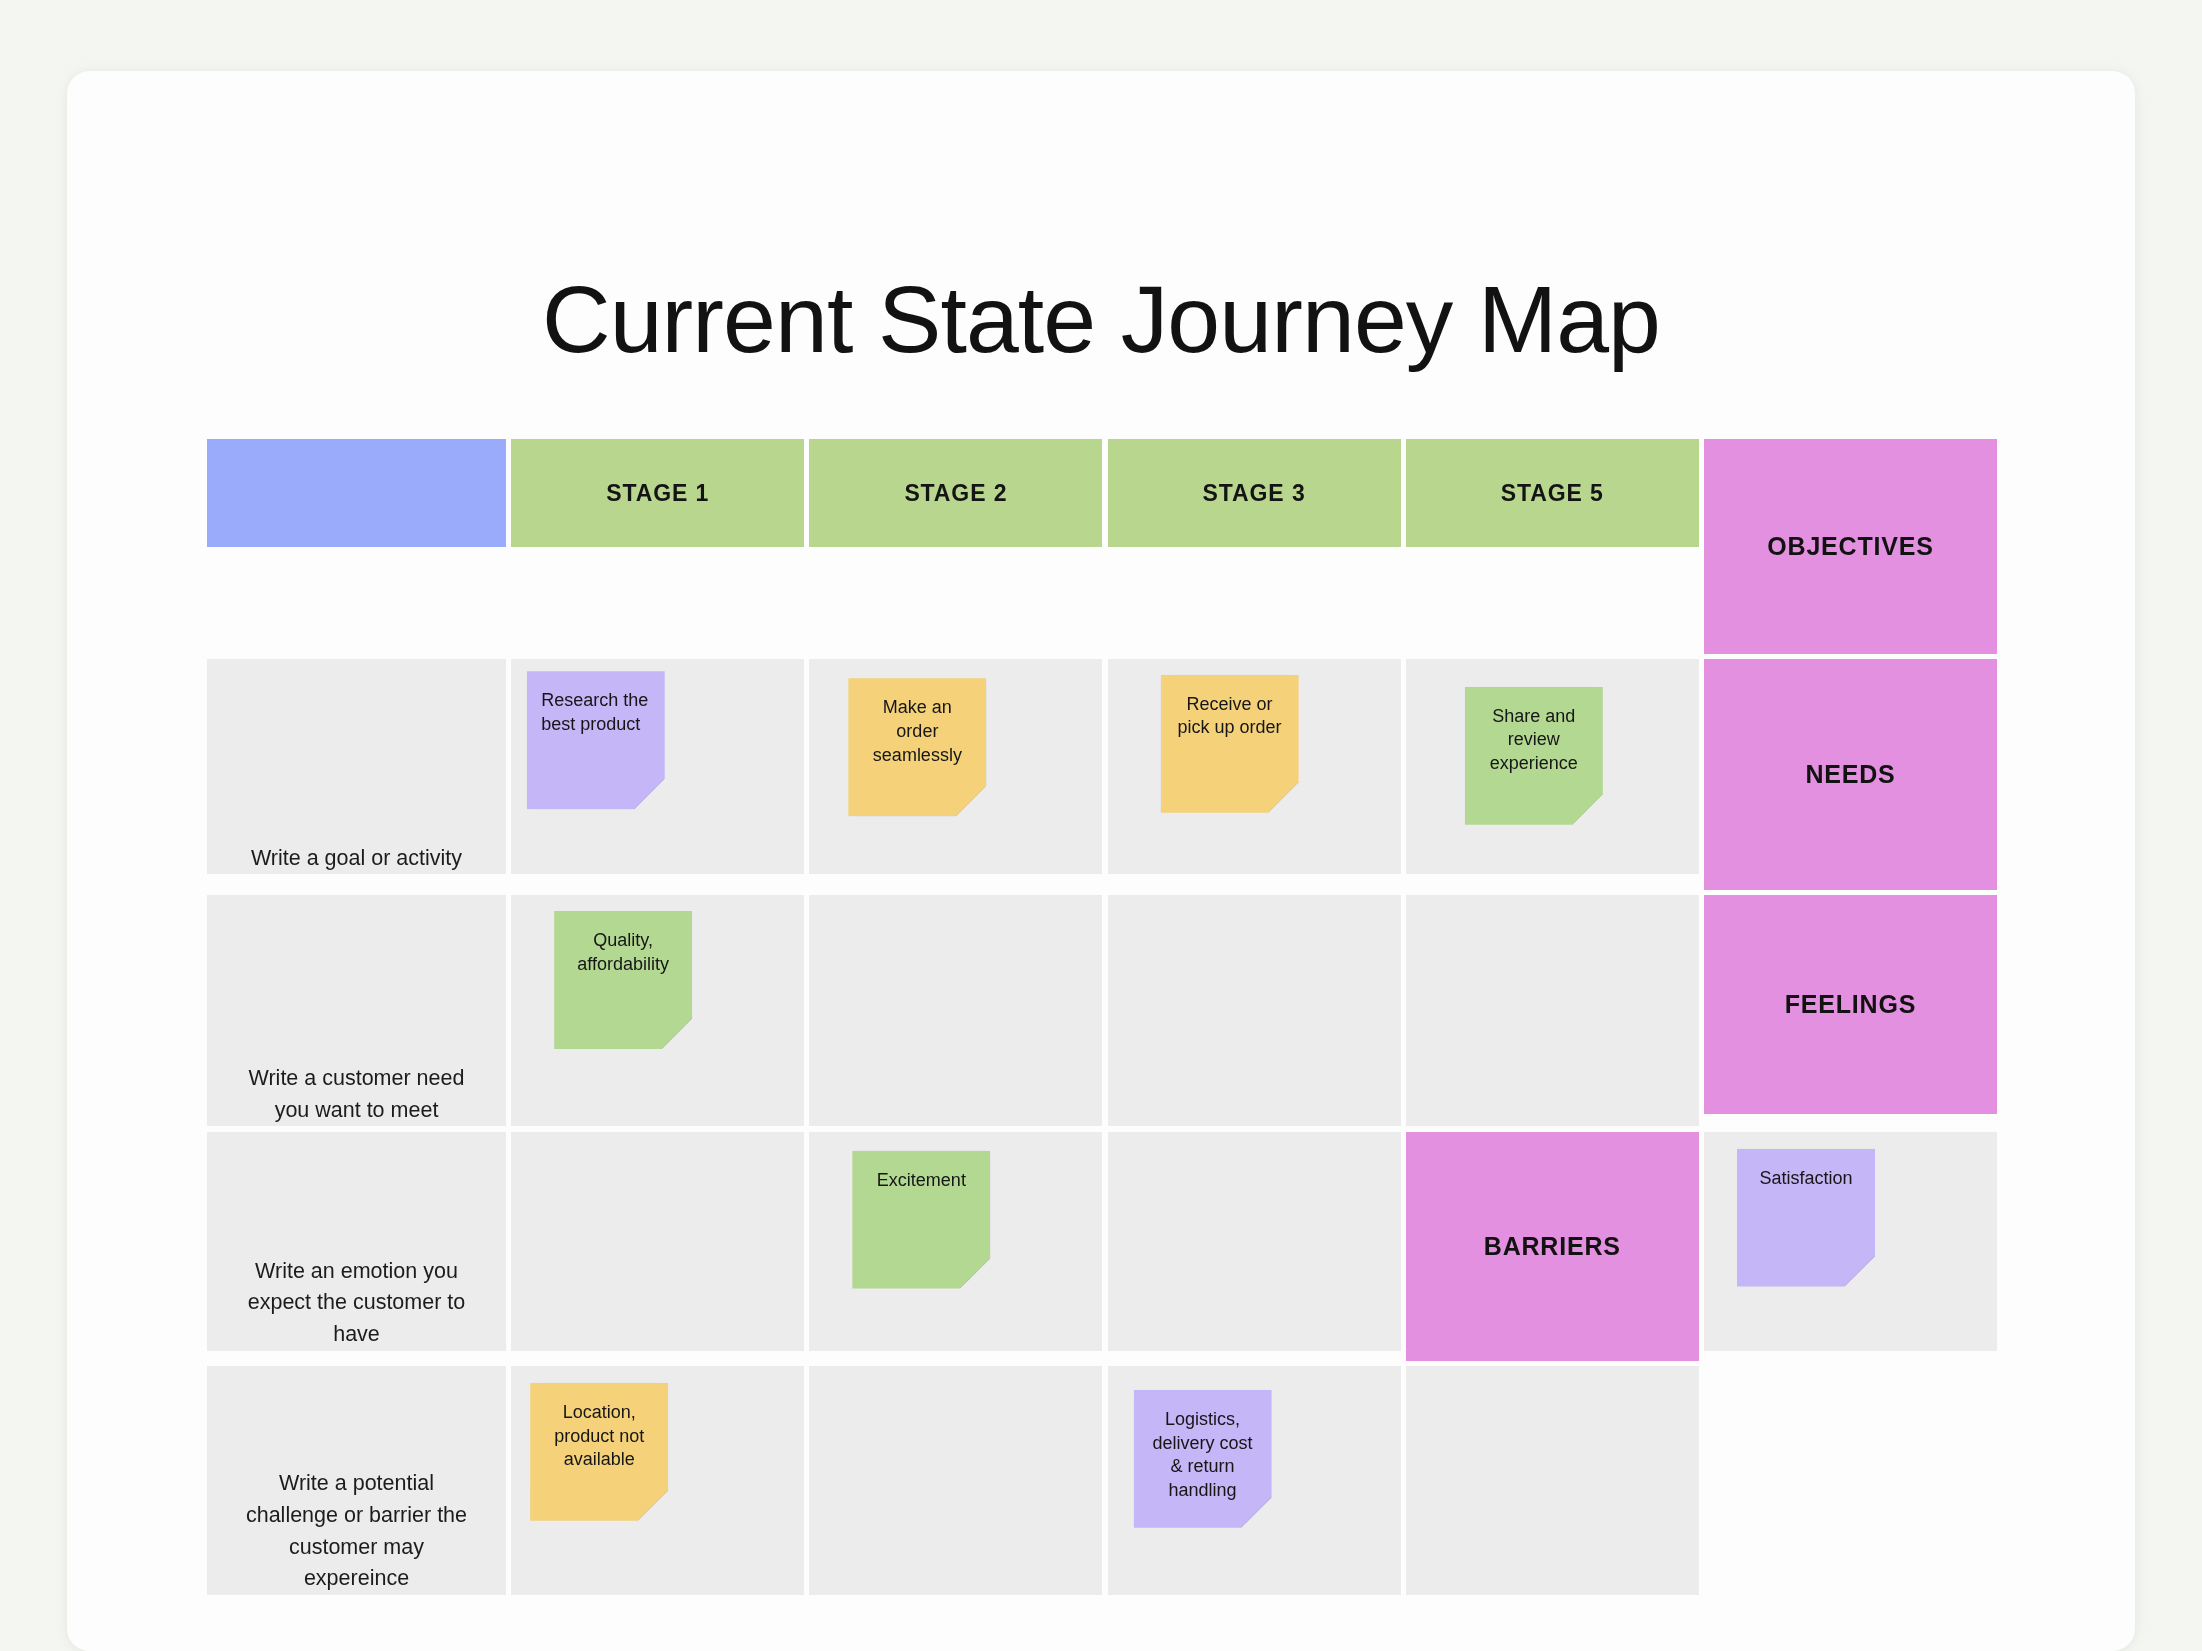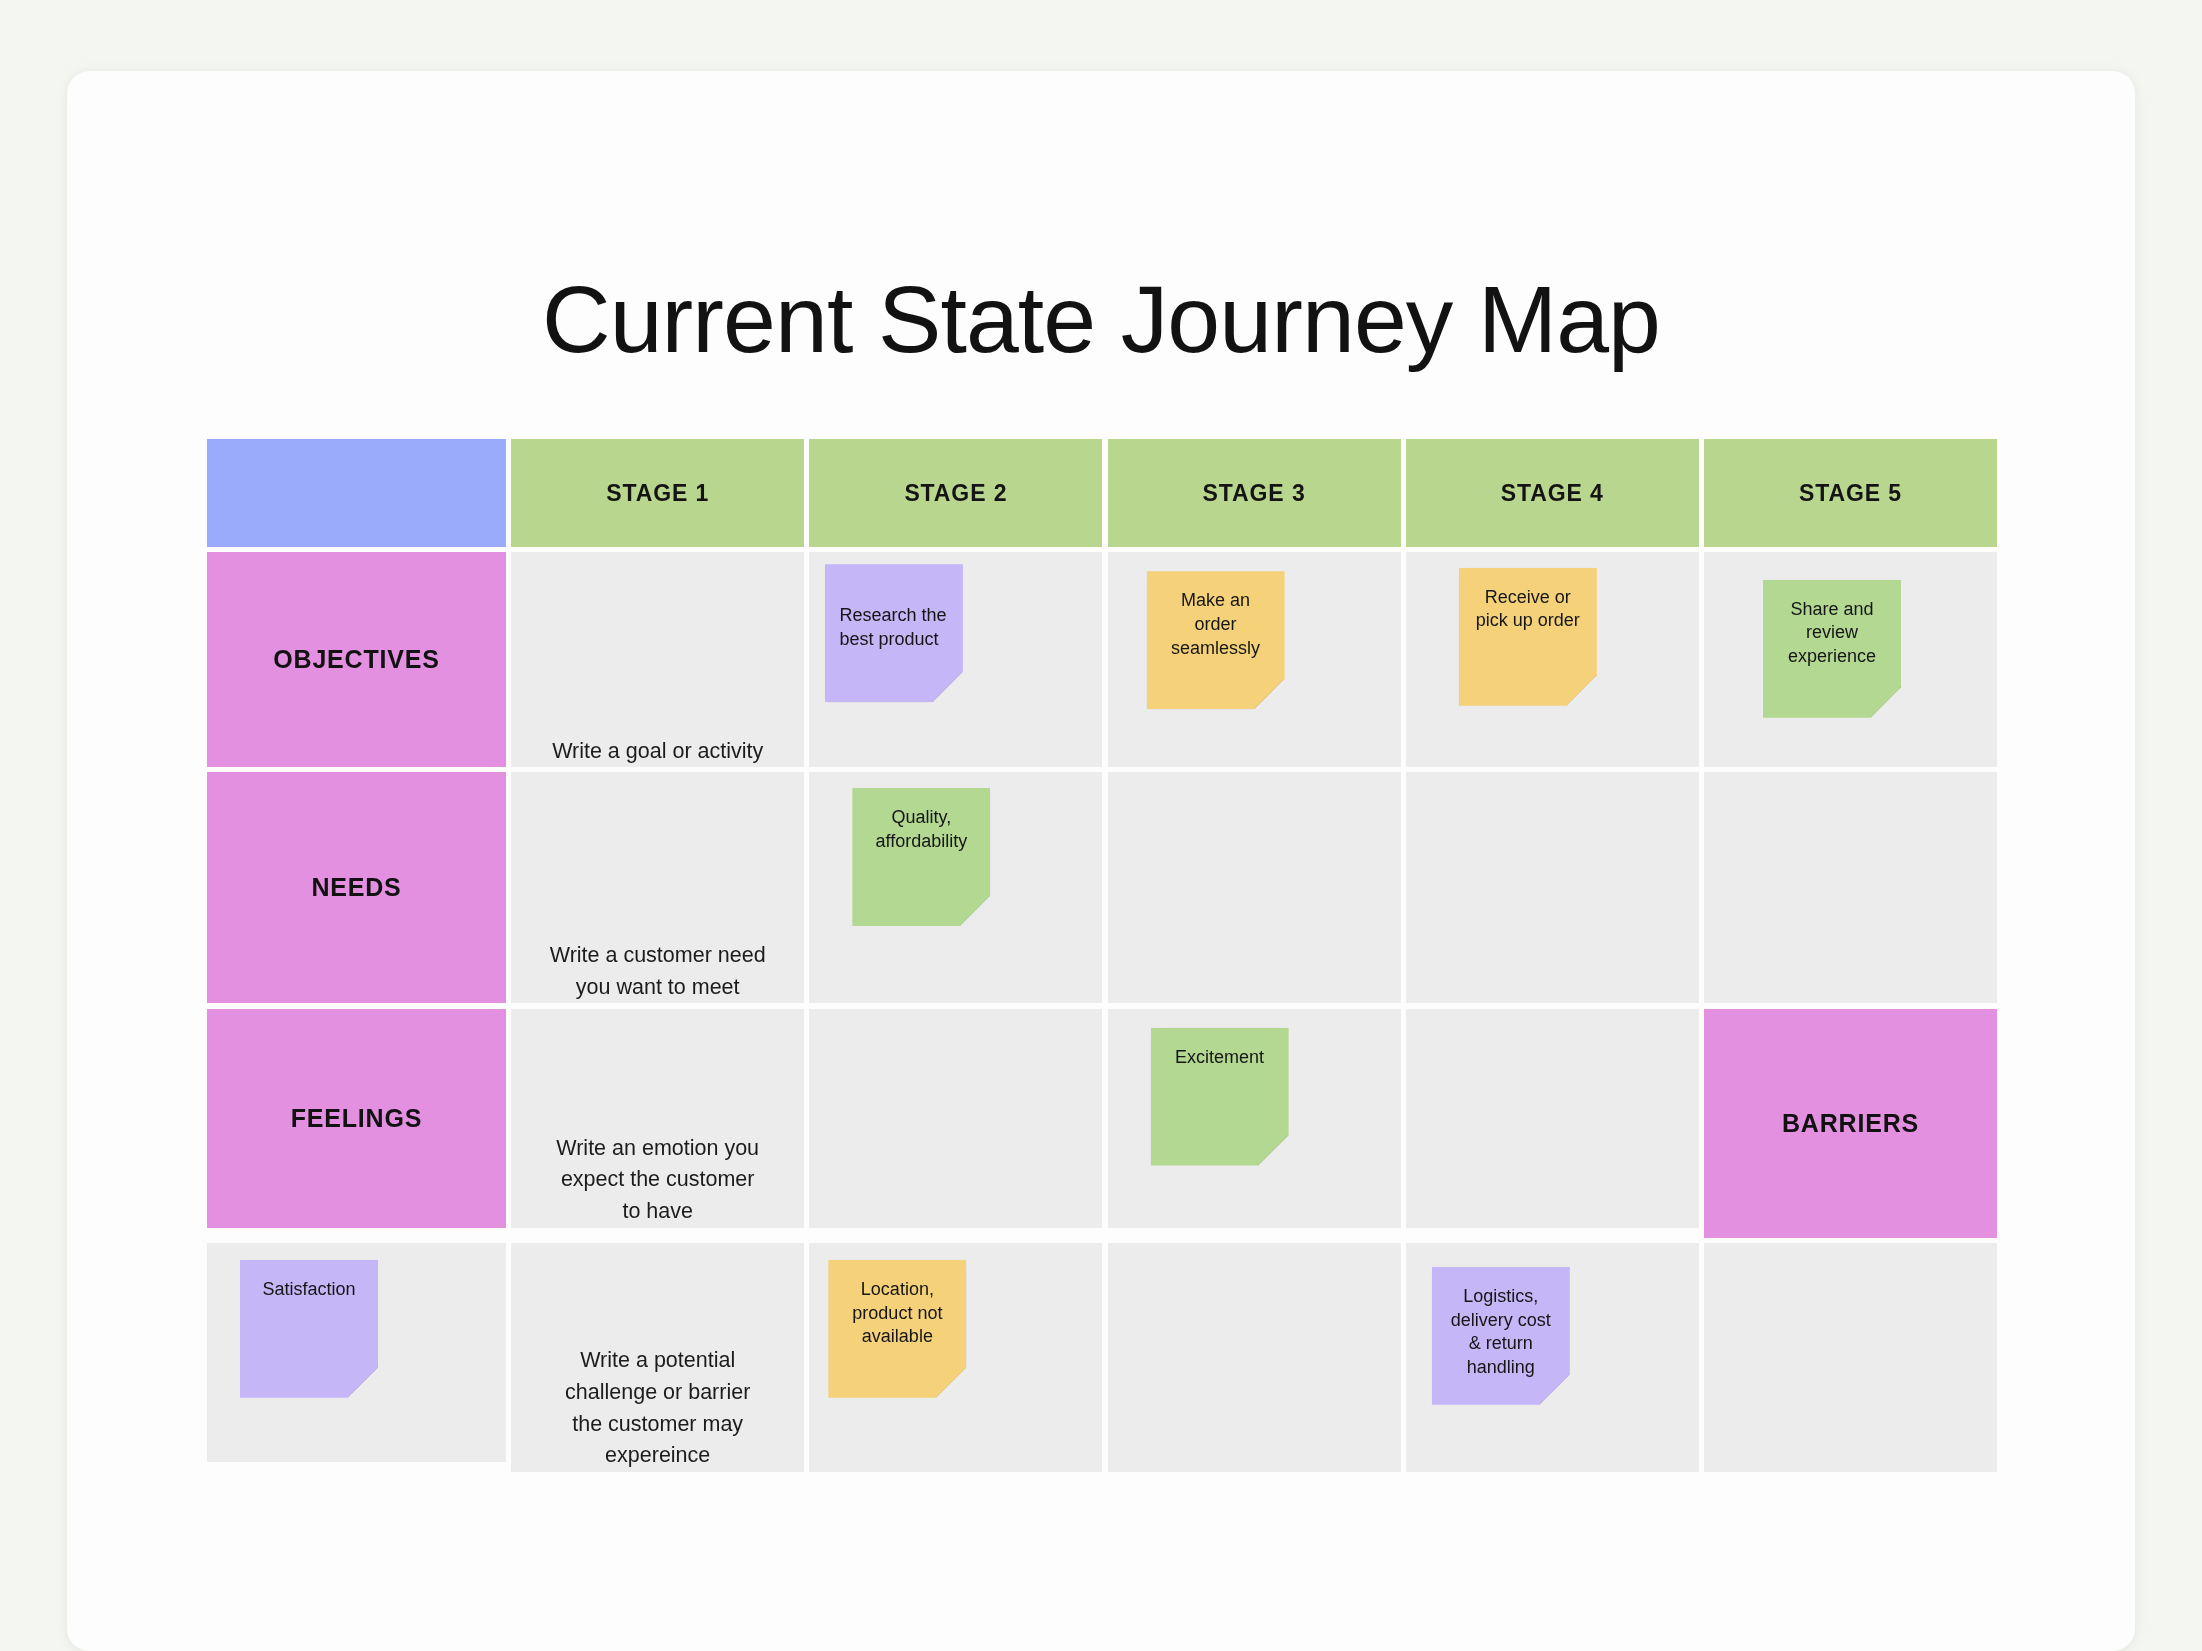--- a/index.html
+++ b/index.html
@@ -147,41 +147,40 @@
     position: absolute;
     left: 0;
     top: 0;
     width: 100%;
     padding: 18px 11.2px 0 11.2px;
     font-size: 18px;
     line-height: 1.32;
     color: #161616;
   }
   .note-center .note-text { text-align: center; }
-  .note-left   .note-text { text-align: left; padding-left: 14.6px; margin-top: 22px; }
+  .note-left   .note-text { text-align: left; padding-left: 14.6px; }
 
   .c-purple { background: #c4b6f7; }
   .c-yellow { background: #f5d27a; }
   .c-green  { background: #b3d892; }
 </style>
 </head>
 <body>
 
 <div id="page">
 
   <div id="board-card">
 
     <div id="board-title">Current State Journey Map</div>
 
     <div id="journey-grid">
         <div class="cell corner-cell"></div>
         <div class="cell stage-head">STAGE 1</div>
         <div class="cell stage-head">STAGE 2</div>
         <div class="cell stage-head">STAGE 3</div>
-        <div class="cell stage-head">STAGE 4</div>
         <div class="cell stage-head">STAGE 5</div>
         <div class="cell row-label r-objectives">OBJECTIVES</div>
         <div class="cell prompt-cell r-objectives">
           <div class="prompt-text">Write a goal or activity</div>
         </div>
         <div class="cell body-cell r-objectives">
           <div class="sticky-wrap">
             <div class="sticky c-purple note-left" style="left: 15.5px; top: 12px;">
               <div class="note-text">Research the best product</div>
               <div class="fold"></div>

